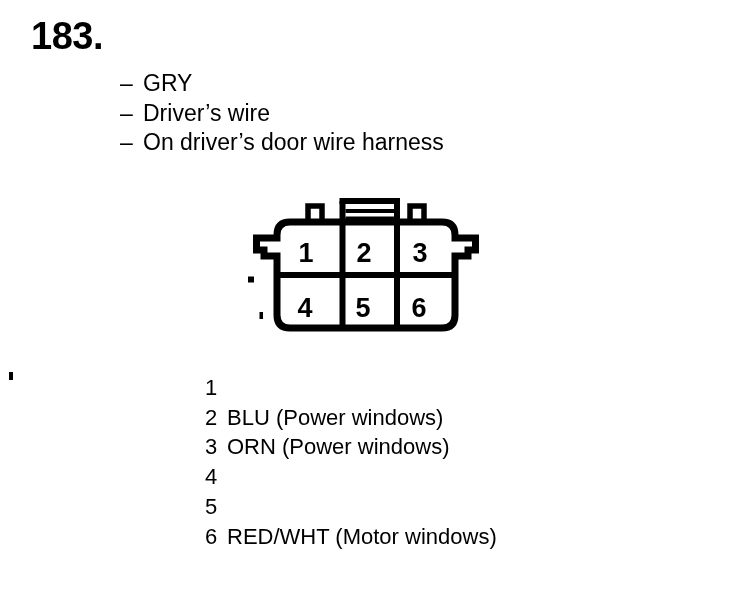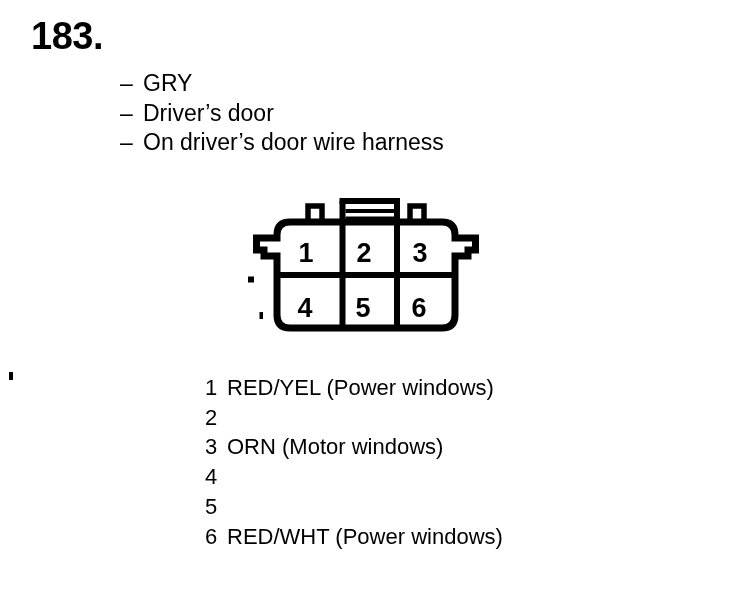--- a/index.html
+++ b/index.html
@@ -97,21 +97,21 @@
     <span class="fig-num">183.</span>
   </div>
 
   <div class="note-list">
     <div class="note-line">
       <span class="note-dash">–</span>
       <span>GRY</span>
     </div>
     <div class="note-line">
       <span class="note-dash">–</span>
-      <span>Driver’s door</span>
+      <span>Driver’s wire</span>
     </div>
     <div class="note-line">
       <span class="note-dash">–</span>
       <span>On driver’s door wire harness</span>
     </div>
   </div>
 
   <div class="connector-wrap">
     <svg width="260" height="160" viewBox="230 185 260 160" xmlns="http://www.w3.org/2000/svg">
 
@@ -138,36 +138,36 @@
       <text class="cavity-num" x="419" y="317" text-anchor="middle">6</text>
 
       <rect x="248" y="276.5" width="6" height="6" fill="#000000"></rect>
       <rect x="259.5" y="312" width="3.5" height="7" fill="#000000"></rect>
     </svg>
   </div>
 
   <div class="pin-list">
     <div class="pin-row">
       <span class="pin-num">1</span>
-      <span class="pin-label">RED/YEL (Power windows)</span>
     </div>
     <div class="pin-row">
       <span class="pin-num">2</span>
+      <span class="pin-label">BLU (Power windows)</span>
     </div>
     <div class="pin-row">
       <span class="pin-num">3</span>
-      <span class="pin-label">ORN (Motor windows)</span>
+      <span class="pin-label">ORN (Power windows)</span>
     </div>
     <div class="pin-row">
       <span class="pin-num">4</span>
     </div>
     <div class="pin-row">
       <span class="pin-num">5</span>
     </div>
     <div class="pin-row">
       <span class="pin-num">6</span>
-      <span class="pin-label">RED/WHT (Power windows)</span>
+      <span class="pin-label">RED/WHT (Motor windows)</span>
     </div>
   </div>
 
   <div class="speck" style="left:9px; top:372px; width:4px; height:8px;"></div>
 
 </div>
 
 </body></html>

